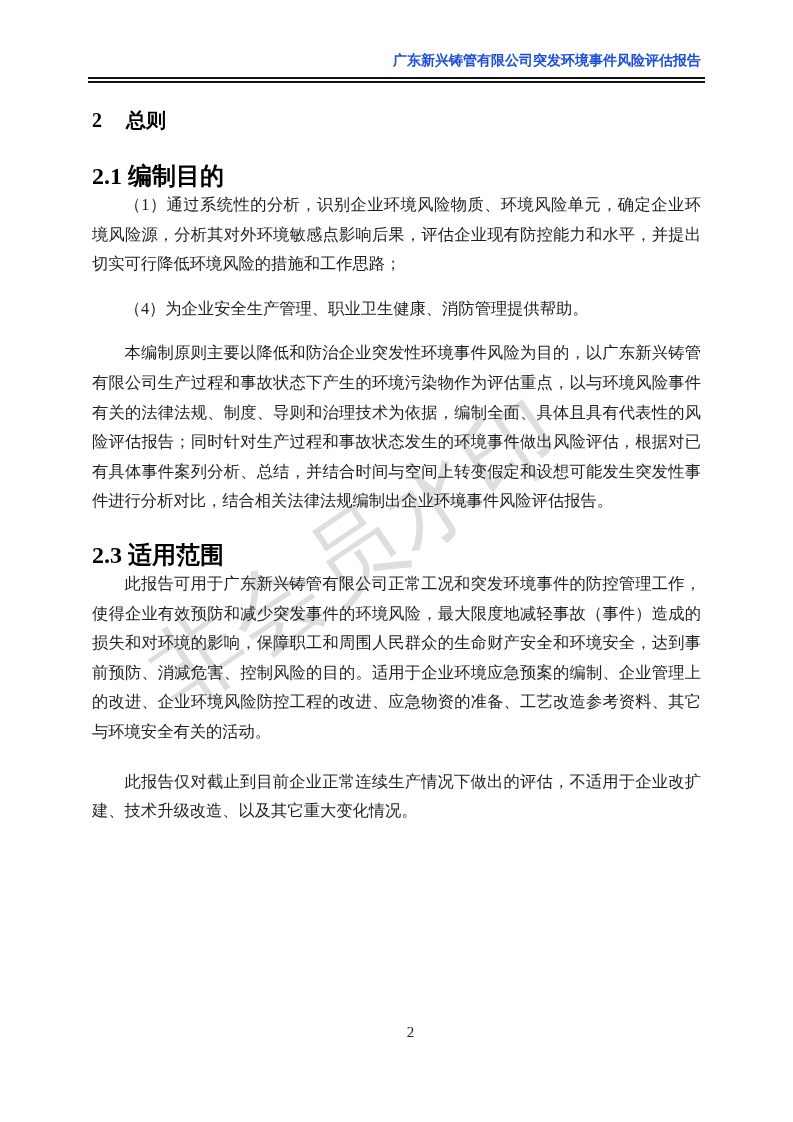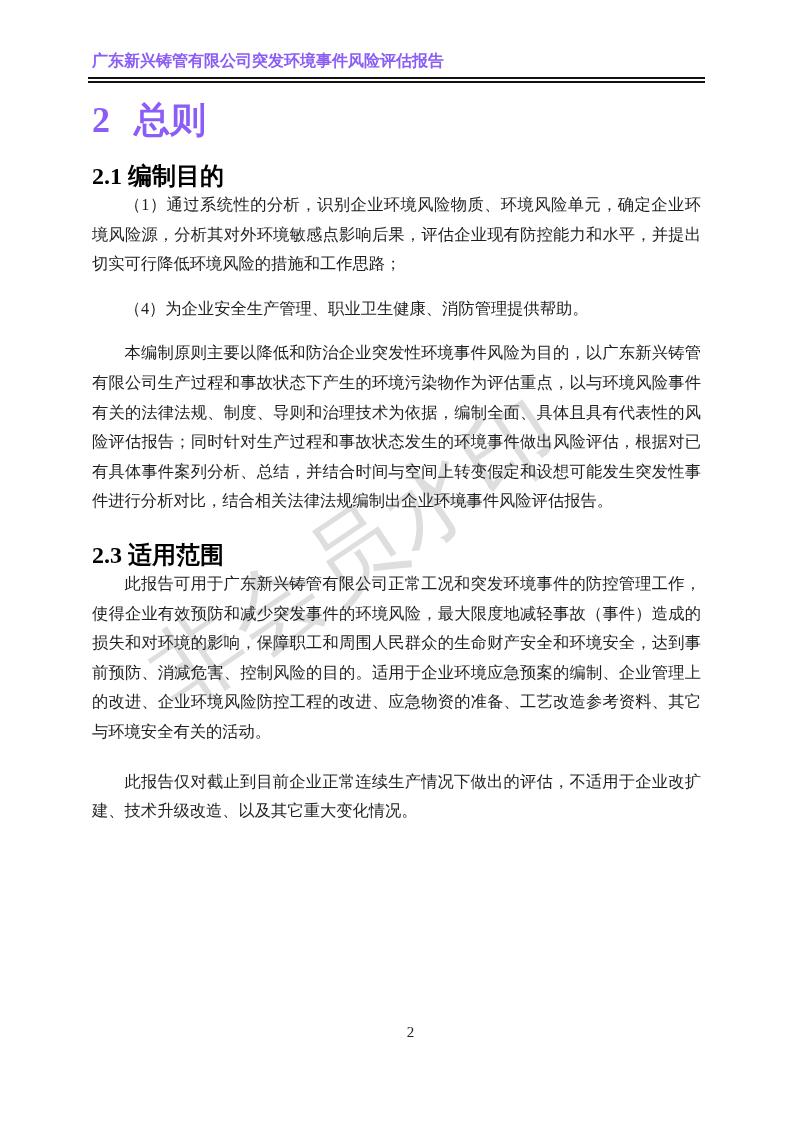--- a/index.html
+++ b/index.html
@@ -33,38 +33,38 @@
     transform-origin: center center;
     pointer-events: none;
     user-select: none;
   }
   .content {
     position: relative;
     z-index: 1;
     padding: 52px 92px 0 92px;
   }
   .header-title {
-    text-align: left;
-    font-size: 16px;
+    text-align: right;
+    font-size: 14px;
     font-weight: 700;
     line-height: 18px;
-    color: #8b5cf6;
+    color: #1d4ed8;
   }
   .double-rule {
     margin: 7px -4px 0 -4px;
     height: 2px;               
     border-top: 2.5px solid #111111;
     border-bottom: 2px solid #111111;
   }
   h1.chapter {
     margin: 20px 0 0 0;
-    font-size: 36px;
+    font-size: 20px;
     line-height: 34px;
     font-weight: 700;
-    color: #8b5cf6;
+    color: #000000;
   }
   h1.chapter .chapter-number {
     margin-right: 24px;
   }
   h2.section-heading {
     margin: 26px 0 0 0;
     font-size: 24px;
     line-height: 26px;
     font-weight: 700;
     color: #000000;

